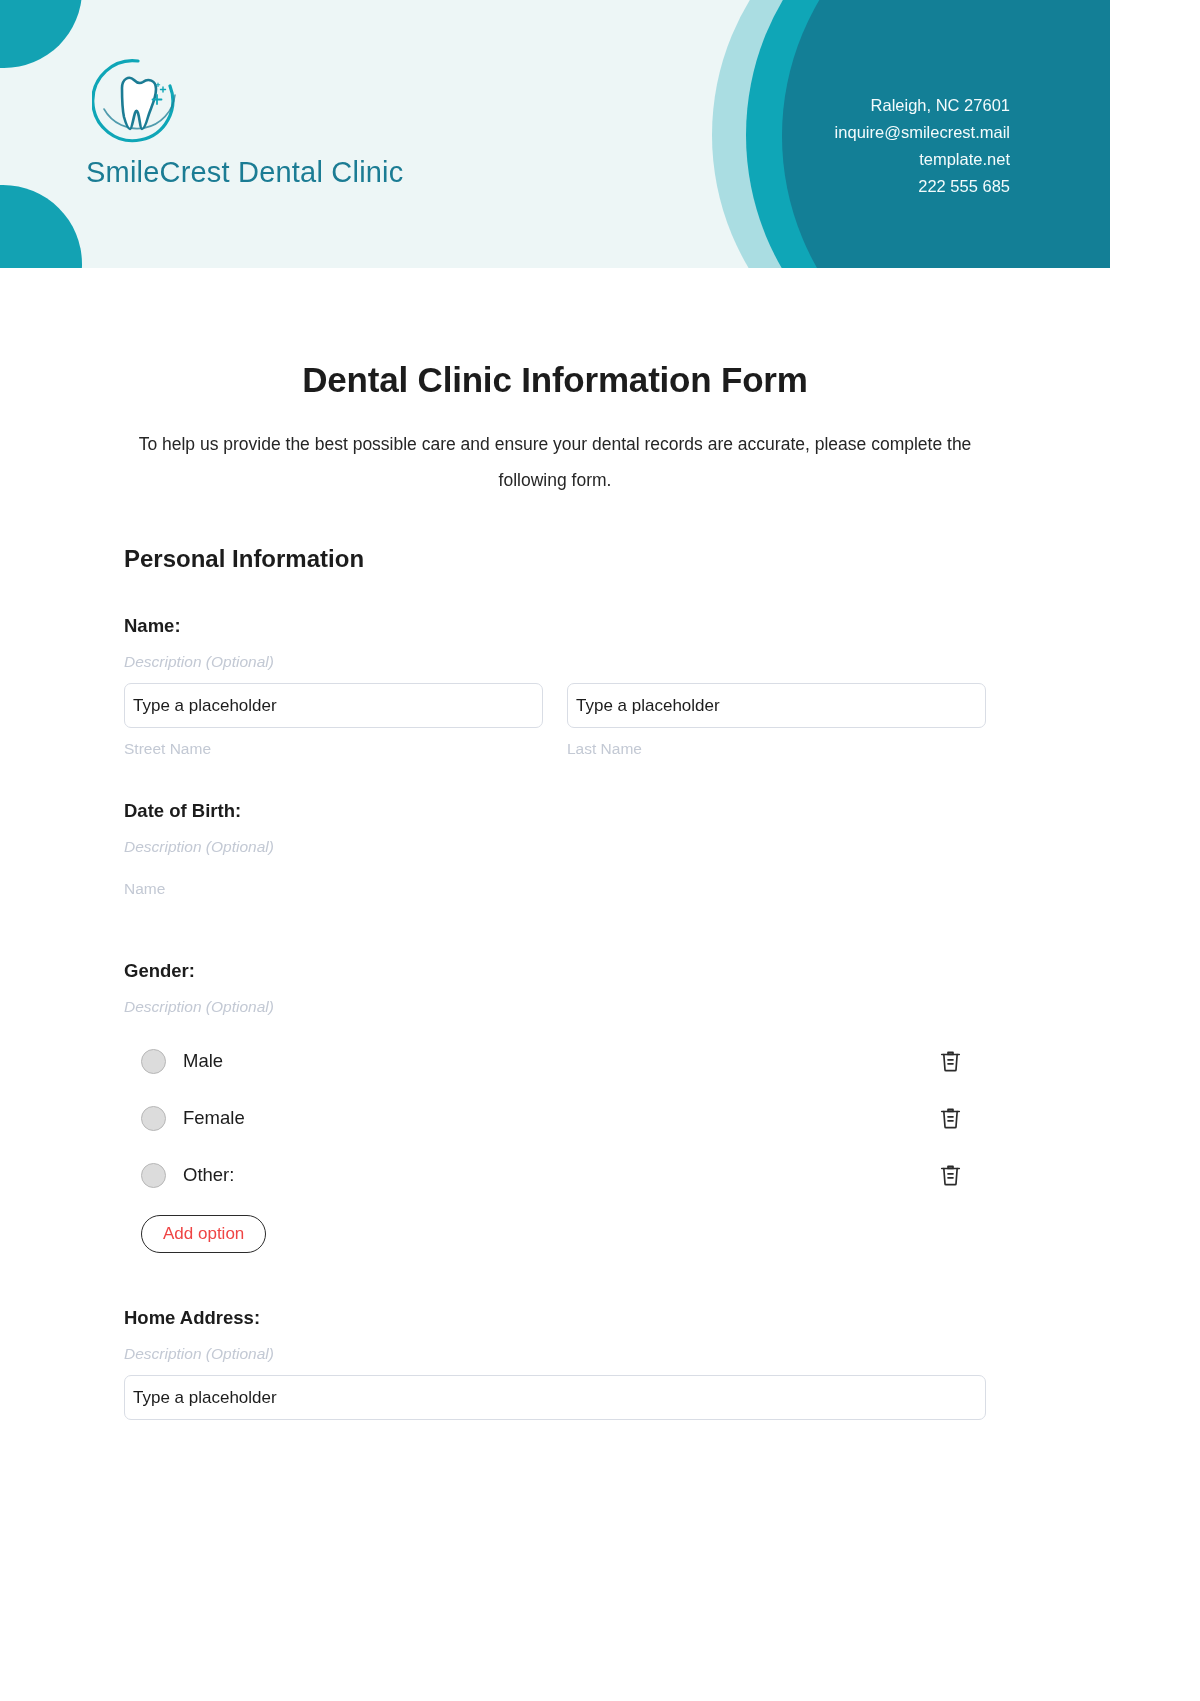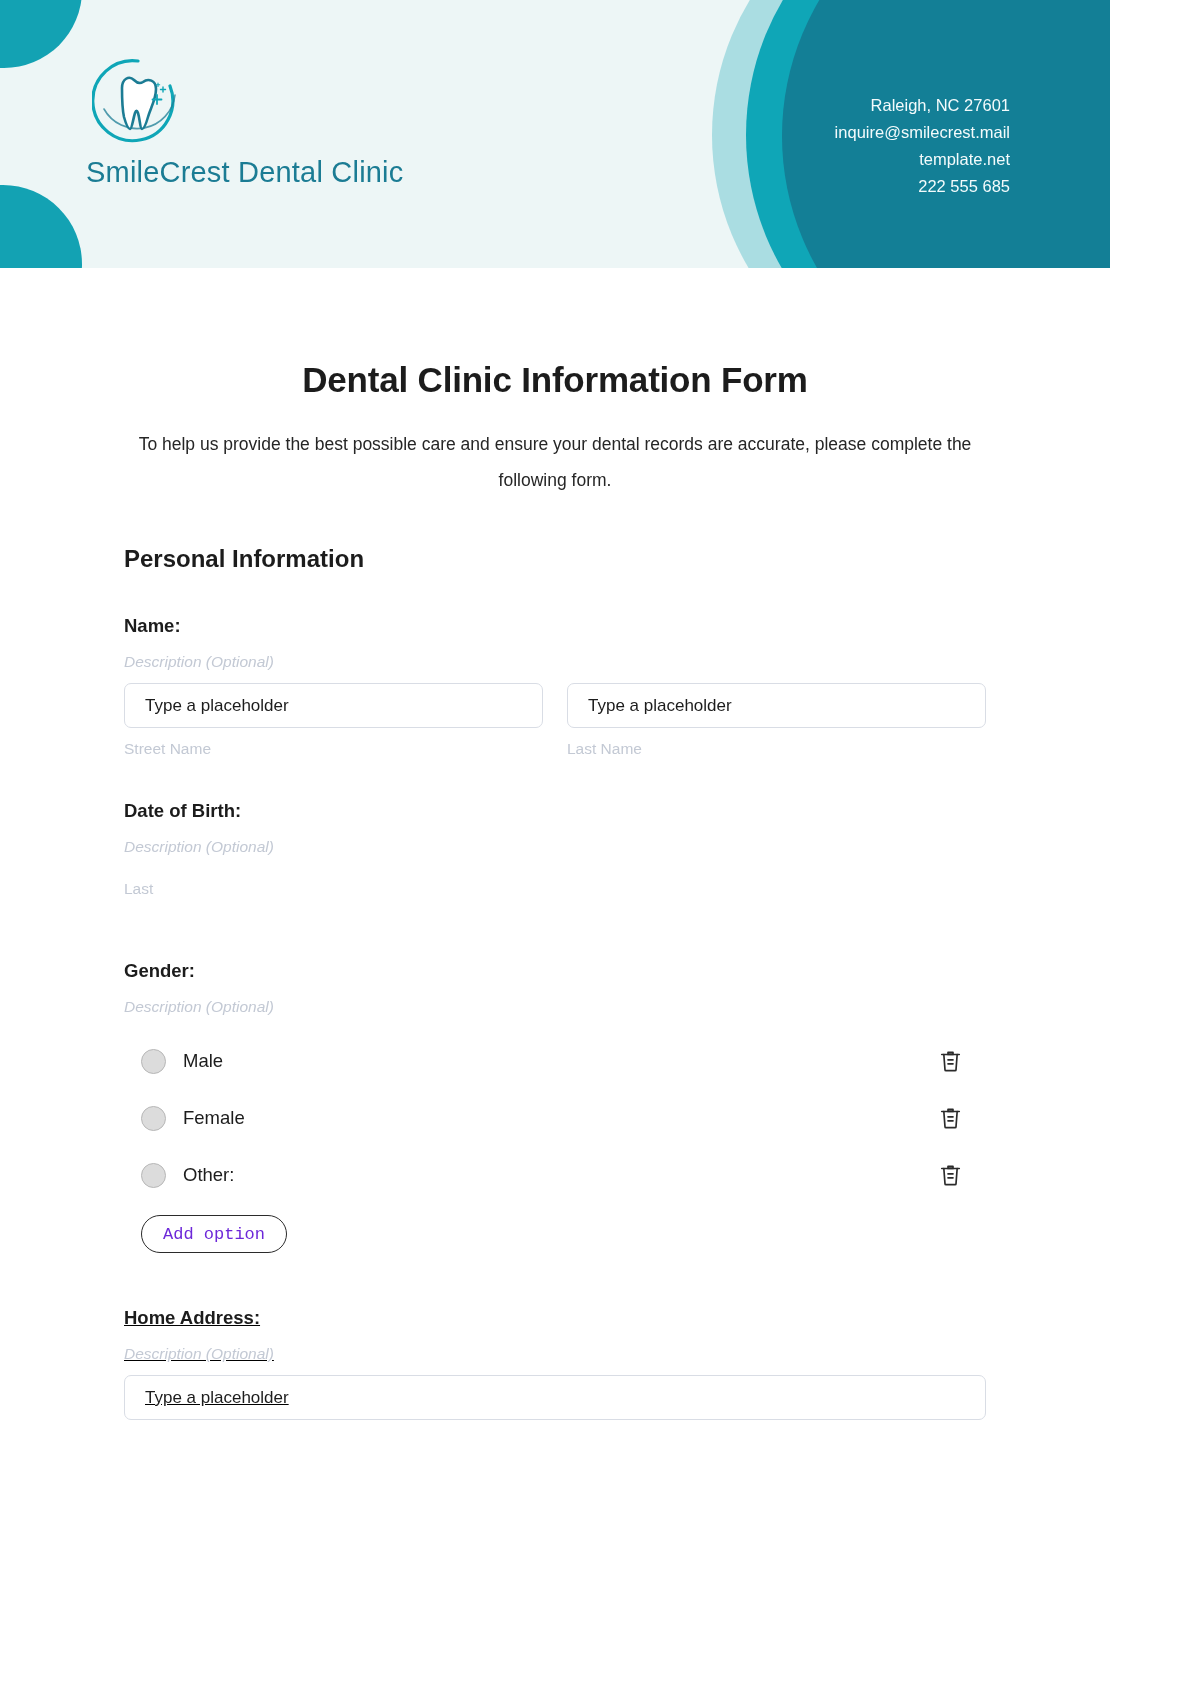--- a/index.html
+++ b/index.html
@@ -170,21 +170,21 @@
   }
 
   .input-col { flex: 1; }
 
   .text-input {
     width: 100%;
     height: 45px;
     border: 1px solid #d9dde5;
     border-radius: 7px;
     background: #ffffff;
-    padding: 0 20px;
+    padding: 0 8px;
     font-family: "Liberation Sans", sans-serif;
     font-size: 17px;
     color: #1c1c1c;
     display: flex;
     align-items: center;
   }
 
   .sub-label {
     margin-top: 12px;
     font-size: 15.5px;
@@ -233,23 +233,23 @@
   .add-option-btn {
     margin-top: 6px;
     display: inline-flex;
     align-items: center;
     justify-content: center;
     height: 38px;
     padding: 0 21px;
     border: 1px solid #2b2b2b;
     border-radius: 19px;
     background: #ffffff;
-    font-family: Liberation Mono, monospace;
+    font-family: Liberation Sans, sans-serif;
     font-size: 17px;
-    color: #6d28d9;
+    color: #ef4444;
   }
 </style>
 </head>
 <body>
 
 <div class="page">
 
   <div class="header">
     <div class="deco-corner-tl"></div>
     <div class="deco-corner-bl"></div>
@@ -300,21 +300,21 @@
           <div class="sub-label">Last Name</div>
         </div>
       </div>
     </div>
 
     <div class="field">
       <div class="field-label">Date of Birth:</div>
       <div class="field-desc">Description (Optional)</div>
       <div class="input-row">
         <div class="input-col">
-          <div class="sub-label">Last</div>
+          <div class="sub-label">Name</div>
         </div>
       </div>
     </div>
 
     <div class="field" style="margin-top:62px;">
       <div class="field-label">Gender:</div>
       <div class="field-desc">Description (Optional)</div>
 
       <div class="options">
 
@@ -360,21 +360,21 @@
               <path d="M9.6 10.5 h4.8"></path>
               <path d="M9.6 14.2 h4.8"></path>
             </svg>
           </span>
         </div>
 
         <div class="add-option-btn">Add option</div>
       </div>
     </div>
 
-    <div class="field" style="margin-top:54px;text-decoration:underline;">
+    <div class="field" style="margin-top:54px;">
       <div class="field-label">Home Address:</div>
       <div class="field-desc">Description (Optional)</div>
       <div class="input-row">
         <div class="input-col">
           <div class="text-input">Type a placeholder</div>
         </div>
       </div>
     </div>
 
   </div>

